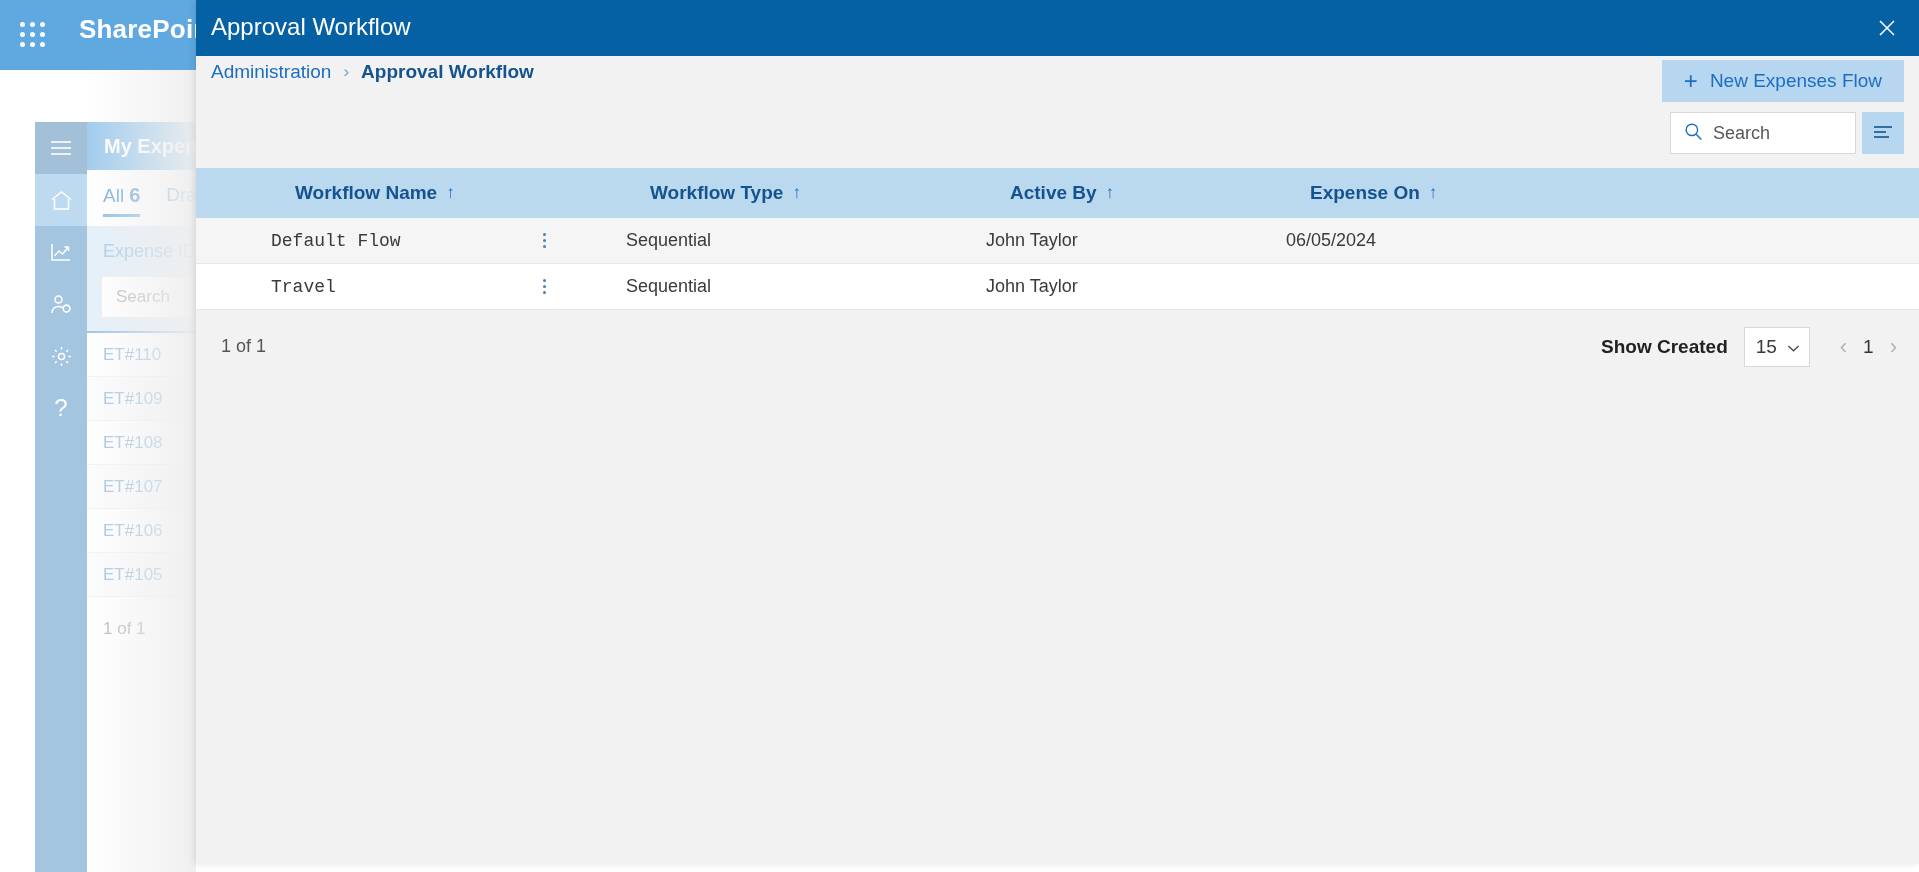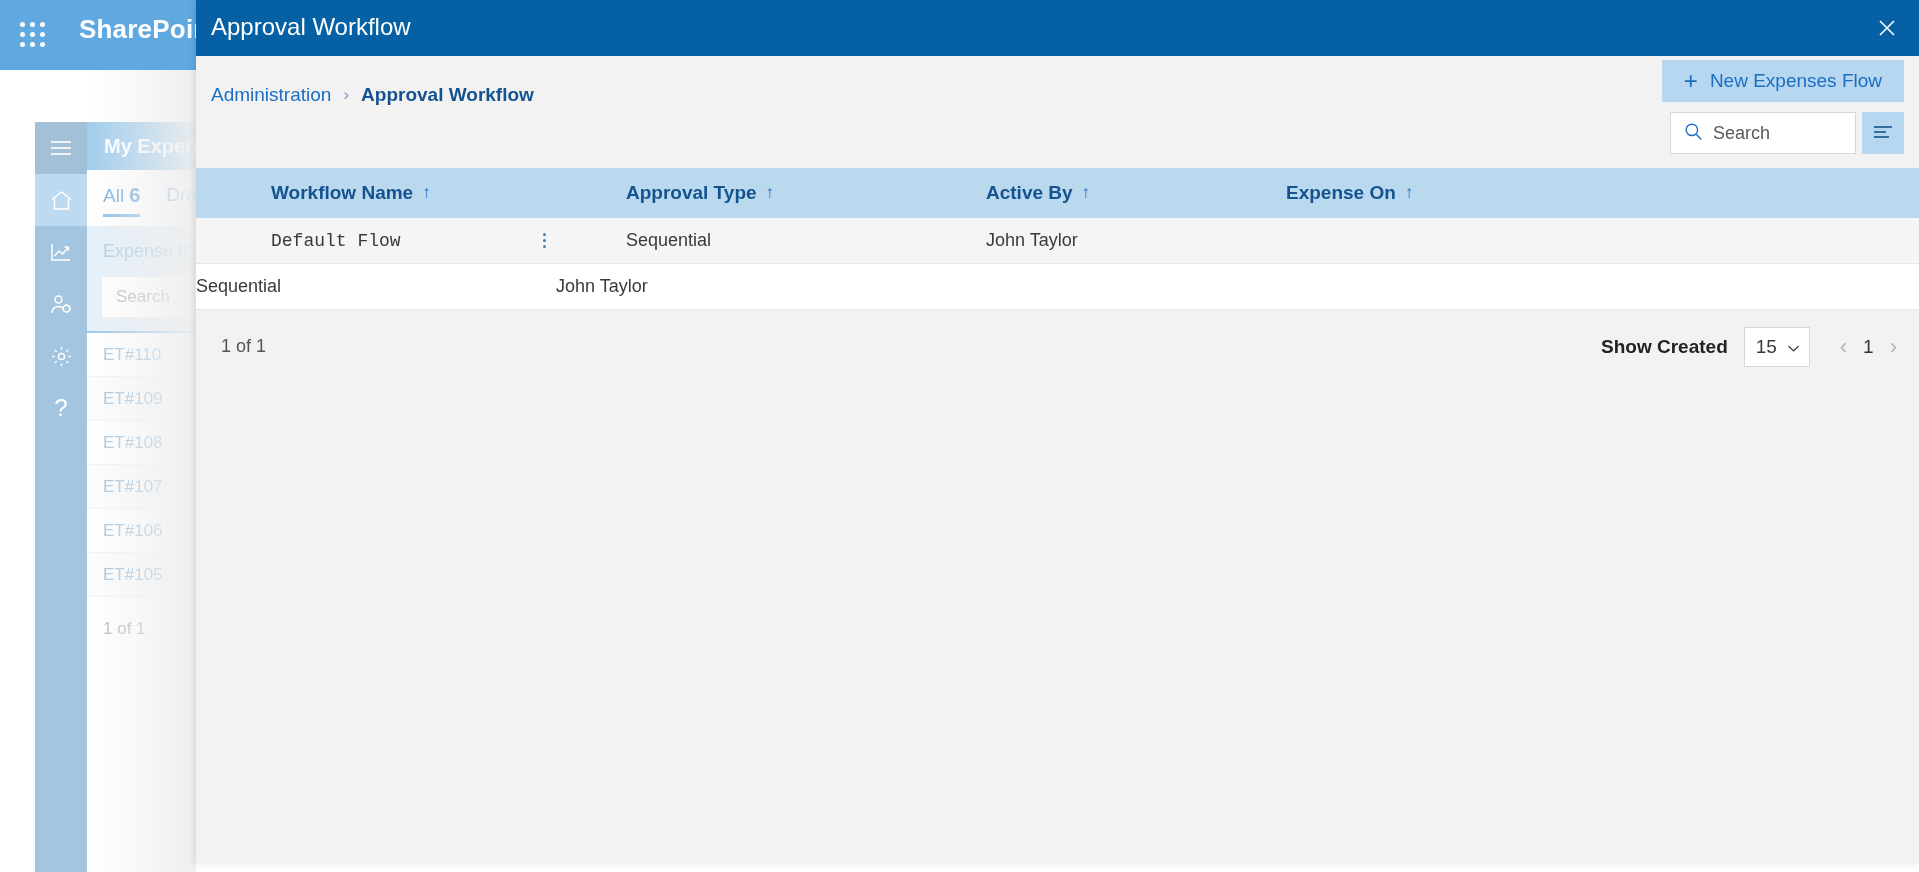--- a/index.html
+++ b/index.html
@@ -116,21 +116,21 @@
     position: absolute; right: 12px; top: 8px; width: 40px; height: 40px;
     display: flex; align-items: center; justify-content: center; color: #ffffff;
   }
 
   .modal-body { position: relative; height: 808px; }
 
   .crumbrow {
     position: relative; height: 52px;
   }
   .breadcrumb {
-    position: absolute; left: 15px; top: 28px;
+    position: absolute; left: 15px; top: 5px;
     display: flex; align-items: center; gap: 12px;
     font-size: 19px; color: #1b6ec2;
   }
   .crumb-sep { color: #6f9fcb; font-size: 17px; }
   .crumb-cur { color: #14538f; font-weight: bold; }
   .new-flow-btn {
     position: absolute; right: 15px; top: 4px; height: 42px;
     background: #b6d7ef; color: #1b6ec2;
     display: flex; align-items: center; gap: 12px;
     padding: 0 22px; font-size: 19px; cursor: pointer;
@@ -164,21 +164,21 @@
   }
   .search-box input::placeholder { color: #595959; }
   .filter-btn {
     width: 42px; height: 42px; background: #b6d7ef;
     display: flex; align-items: center; justify-content: center; cursor: pointer;
   }
 
   
   .tbl { width: 100%; }
   .thead {
-    height: 50px; background: #bbd9ee; display: flex; align-items: center;
+    height: 50px; background: #bbd9ee; display: flex; align-items: center; padding-left: 24px;
   }
   .th {
     font-size: 19px; color: #14538f; font-weight: bold;
     display: flex; align-items: center; gap: 9px;
   }
   .th .arr { font-size: 17px; font-weight: 400; color: #1b6ec2; }
   .c1 { width: 430px; padding-left: 75px; }
   .c2 { width: 360px; }
   .c3 { width: 300px; }
   .c4 { width: 320px; }
@@ -366,21 +366,21 @@
         </div>
       </div>
 
       <div class="tbl">
         <div class="thead">
           <div class="th c1">
             <span>Workflow Name</span>
             <span class="arr">↑</span>
           </div>
           <div class="th c2">
-            <span>Approval Type</span>
+            <span>Workflow Type</span>
             <span class="arr">↑</span>
           </div>
           <div class="th c3">
             <span>Active By</span>
             <span class="arr">↑</span>
           </div>
           <div class="th c4">
             <span>Expense On</span>
             <span class="arr">↑</span>
           </div>
@@ -390,23 +390,32 @@
           <div class="name-cell">
             <span>Default Flow</span>
             <span class="kebab">
                 <i></i>
                 <i></i>
                 <i></i>
               </span>
           </div>
           <div class="c2">Sequential</div>
           <div class="c3">John Taylor</div>
+          <div class="c4">06/05/2024</div>
         </div>
 
         <div class="trow plain">
+          <div class="name-cell">
+            <span>Travel</span>
+            <span class="kebab">
+                <i></i>
+                <i></i>
+                <i></i>
+              </span>
+          </div>
           <div class="c2">Sequential</div>
           <div class="c3">John Taylor</div>
         </div>
       </div>
 
       <div class="table-foot">
         <div class="foot-left">1 of 1</div>
         <div class="foot-right">
           <span class="show-entries">Show Created</span>
           <div class="entries-select">

